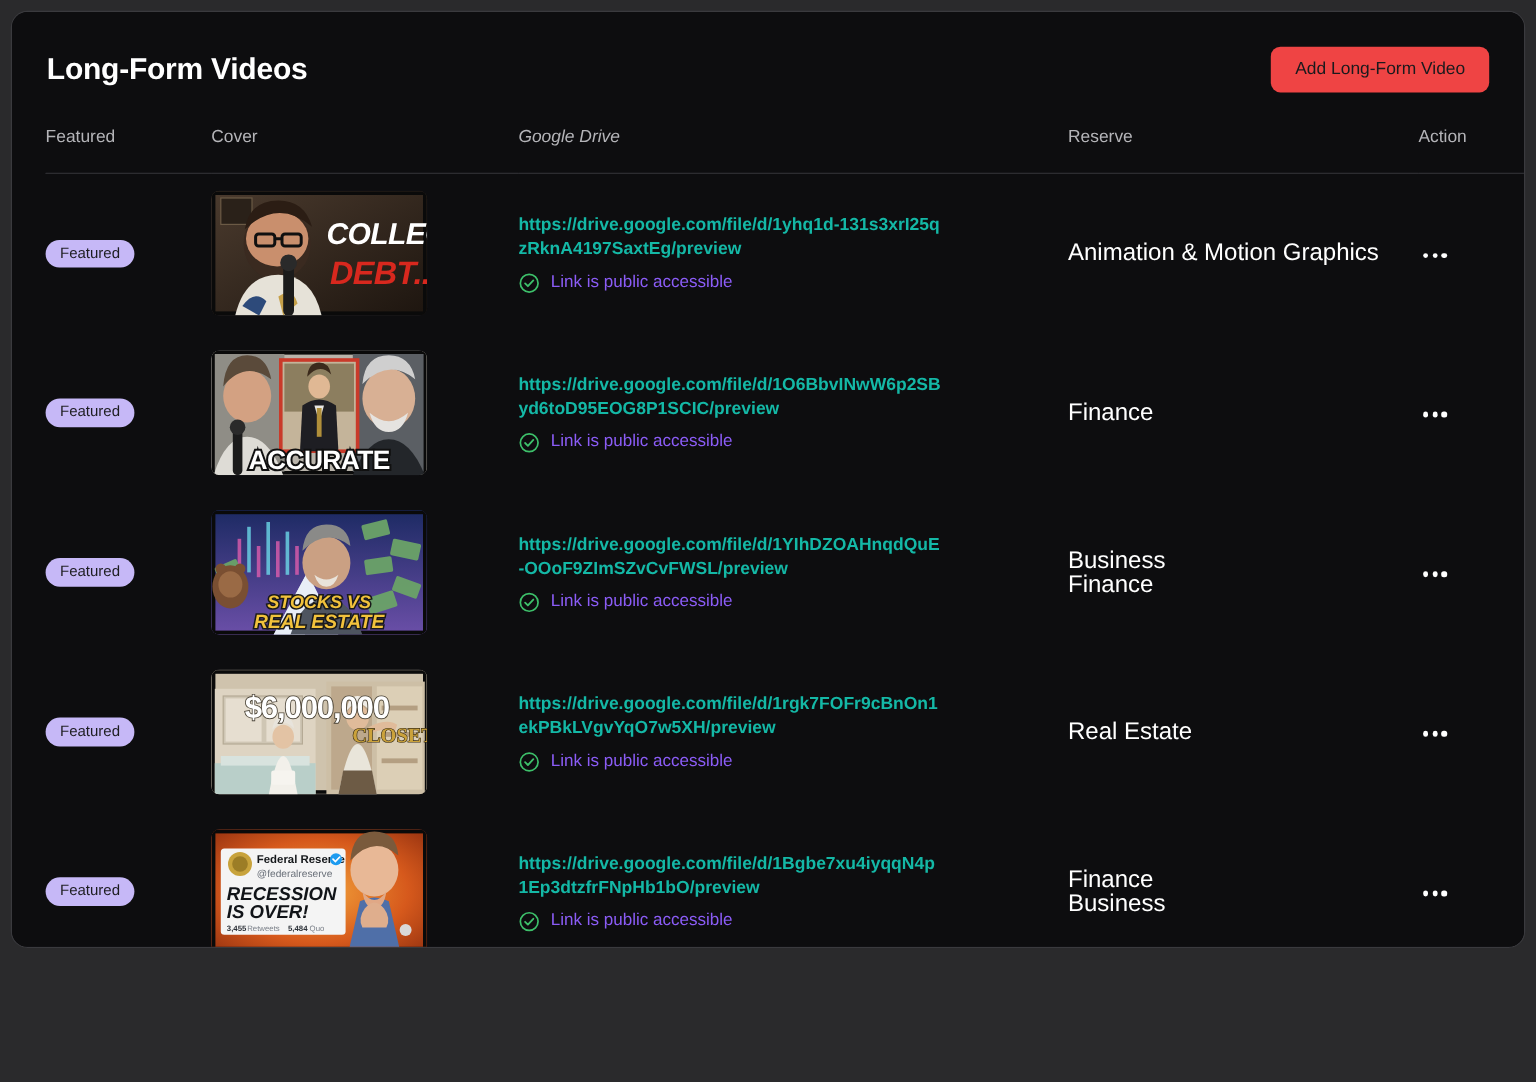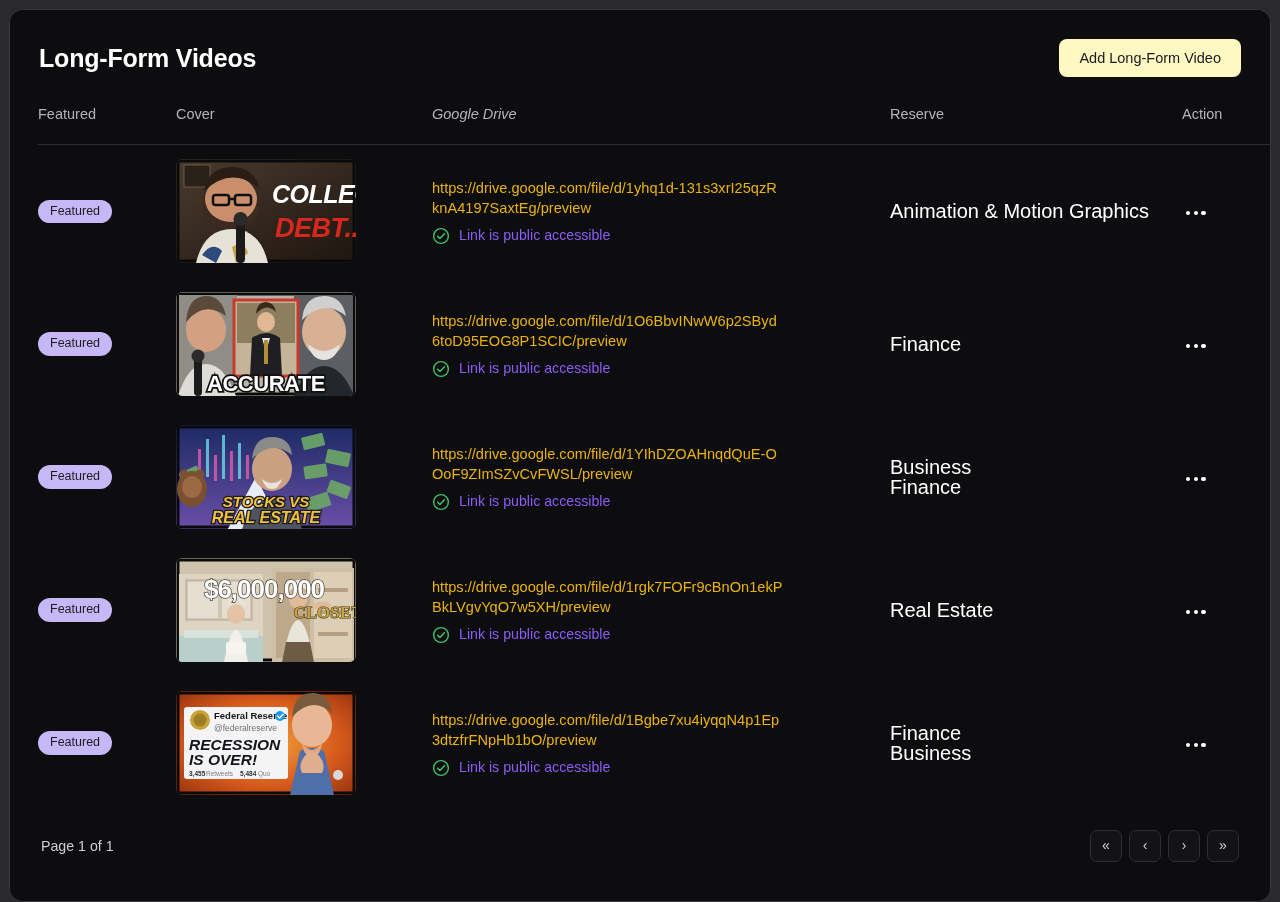--- a/index.html
+++ b/index.html
@@ -6,21 +6,21 @@
   * { box-sizing: border-box; margin: 0; padding: 0; }
   html, body {
     width: 1280px; height: 902px;
     background: #2a2a2c;
     font-family: "Liberation Sans", sans-serif;
     overflow: hidden;
   }
   #app-window {
     position: absolute;
     left: 9px; top: 9px;
-    width: 1262px; height: 893px;
+    width: 1262px; height: 781px;
     background: #0d0d0f;
     border: 1px solid #3a3a3e;
     border-top-left-radius: 14px;
     border-top-right-radius: 14px;
     border-bottom-left-radius: 14px;
     border-bottom-right-radius: 14px;
     overflow: hidden;
   }
   #page {
     position: absolute;
@@ -37,21 +37,21 @@
     height: 96px;
     padding: 0 1px;
   }
   .page-title {
     font-size: 25px;
     font-weight: 700;
     color: #ffffff;
     letter-spacing: -0.2px;
   }
   .add-btn {
-    background: #fef9c3;
+    background: #ef4444;
     color: #1a1a1d;
     border: none;
     border-radius: 8px;
     font-family: "Liberation Sans", sans-serif;
     font-size: 14.5px;
     font-weight: 400;
     padding: 12px 20px;
     cursor: pointer;
     line-height: 1;
     white-space: nowrap;
@@ -110,23 +110,23 @@
     overflow: hidden;
     position: relative;
     background: #1b1b1f;
     display: block;
   }
   .thumb svg { display: block; width: 100%; height: 100%; }
 
   .drive-cell { padding-left: 6px; padding-right: 40px; }
   .drive-link {
     display: block;
-    color: #eab308;
+    color: #14b8a6;
     font-size: 14.6px;
-    font-weight: 400;
+    font-weight: 700;
     line-height: 20.5px;
     text-decoration: none;
     word-break: break-all;
     max-width: 352px;
     cursor: pointer;
   }
   .link-status {
     display: flex;
     gap: 9px;
     margin-top: 8px;

